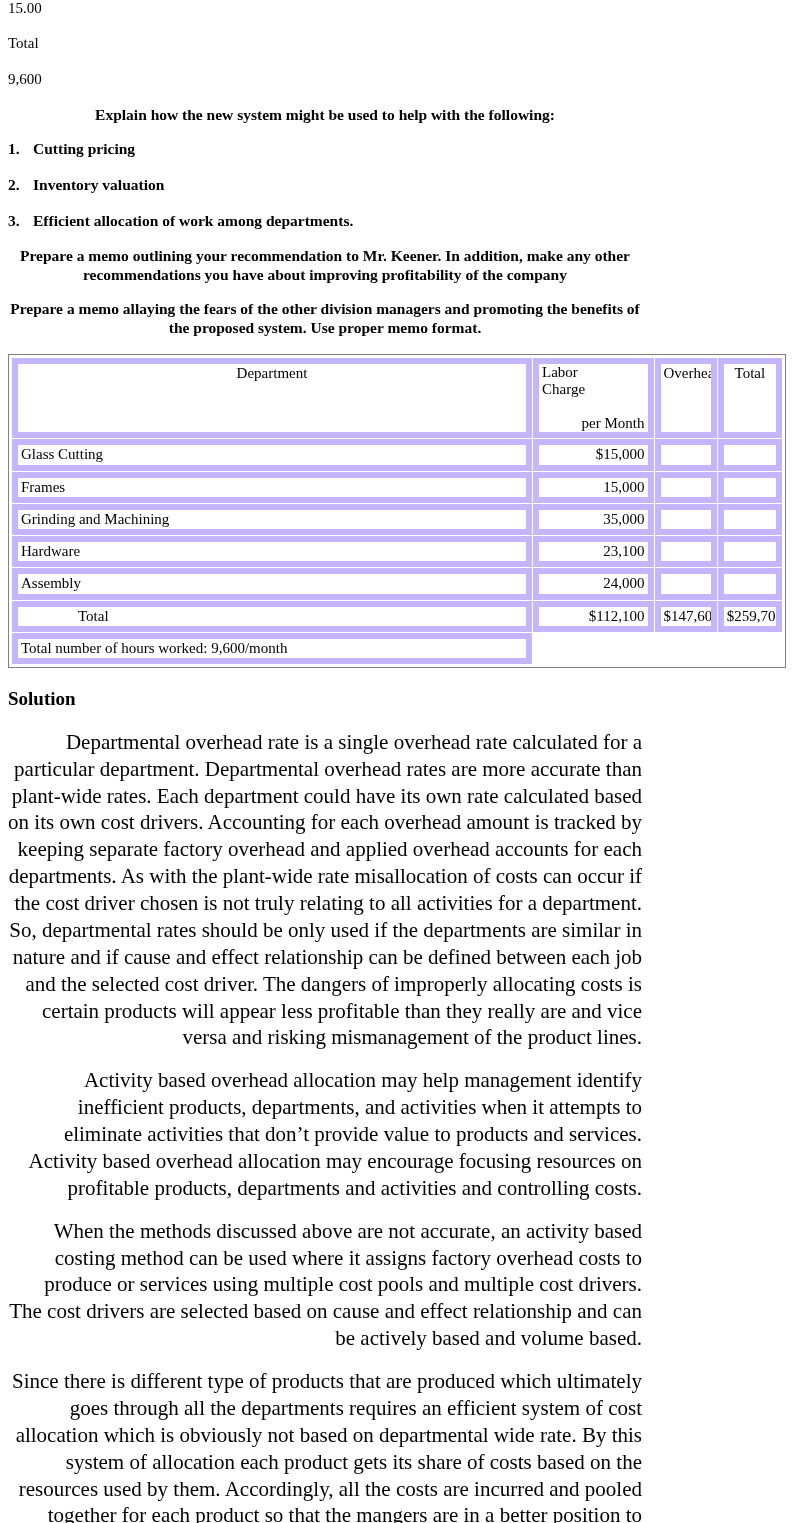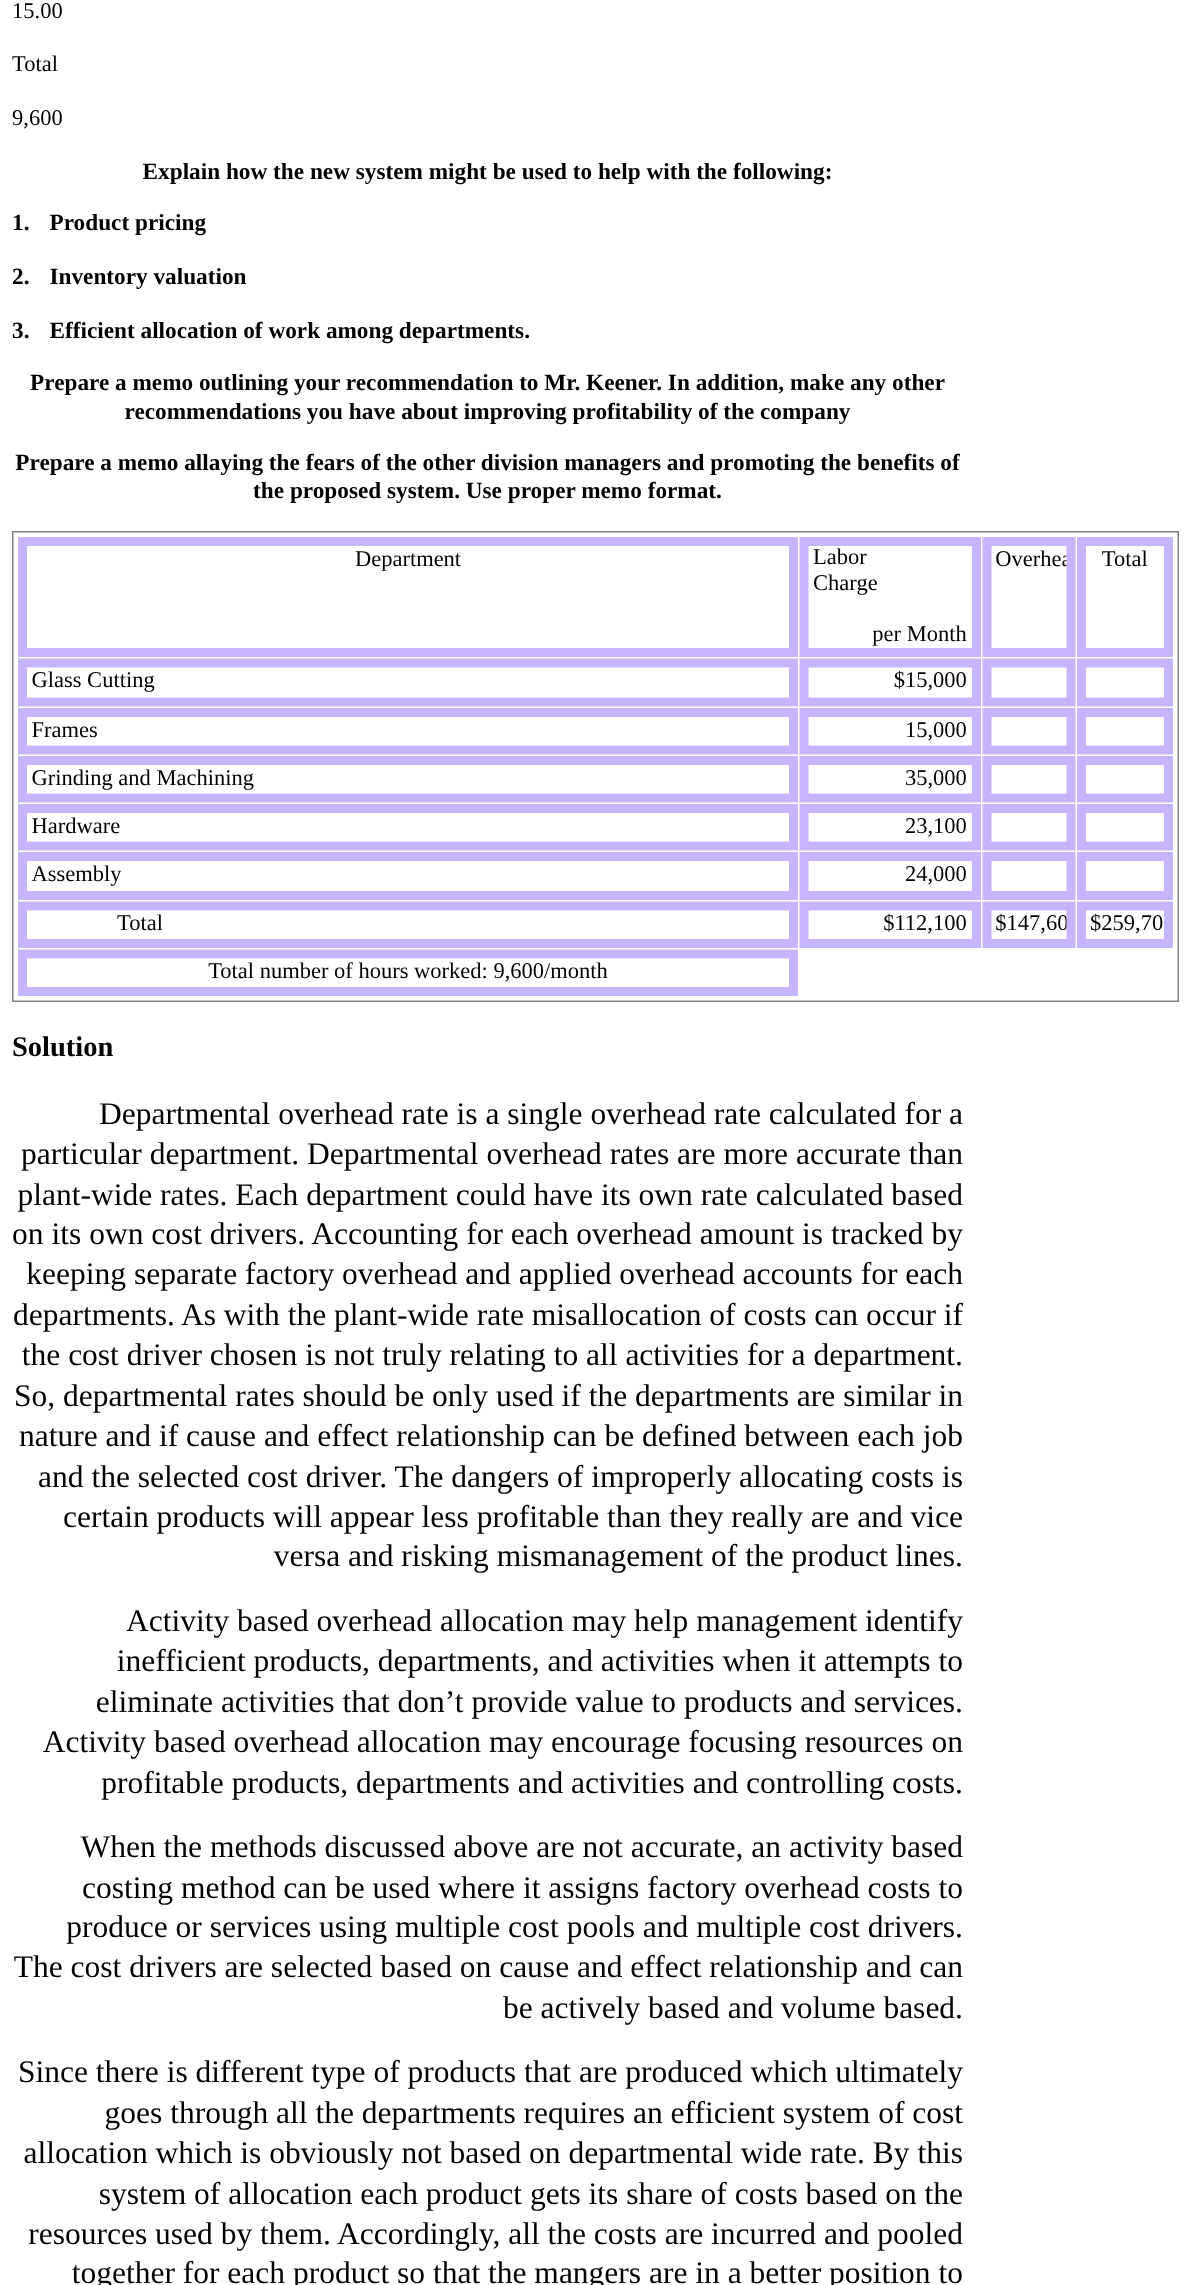--- a/index.html
+++ b/index.html
@@ -109,21 +109,21 @@
   .hdr-labor .l3 { display:block; text-align: right; margin-top: 17px; }
   .hdr-mid {
     vertical-align: middle;
     height: 66px;
     text-align: center;
   }
   .num-cell { text-align: right; }
   .total-label { text-align: left; padding-left: 60px !important; }
   .blank-cell { }
   .note-row td {
-    text-align: center;
+    text-align: left;
     margin-top: 16px;
   }
   .no-border { border: none !important; }
 
   
   .portrait-zone {
     height: 232px;
     position: relative;
   }
   .avatar {
@@ -266,21 +266,21 @@
 
   <div class="line">15.00</div>
   <div class="line">Total</div>
   <div class="line">9,600</div>
 
   <div class="heading-bold">Explain how the new system might be used to help with the following:</div>
 
   <ol class="num-list">
     <li class="num-item">
       <span class="num-marker">1.</span>
-      <span>Product pricing</span>
+      <span>Cutting pricing</span>
     </li>
     <li class="num-item">
       <span class="num-marker">2.</span>
       <span>Inventory valuation</span>
     </li>
     <li class="num-item">
       <span class="num-marker">3.</span>
       <span>Efficient allocation of work among departments.</span>
     </li>
   </ol>

